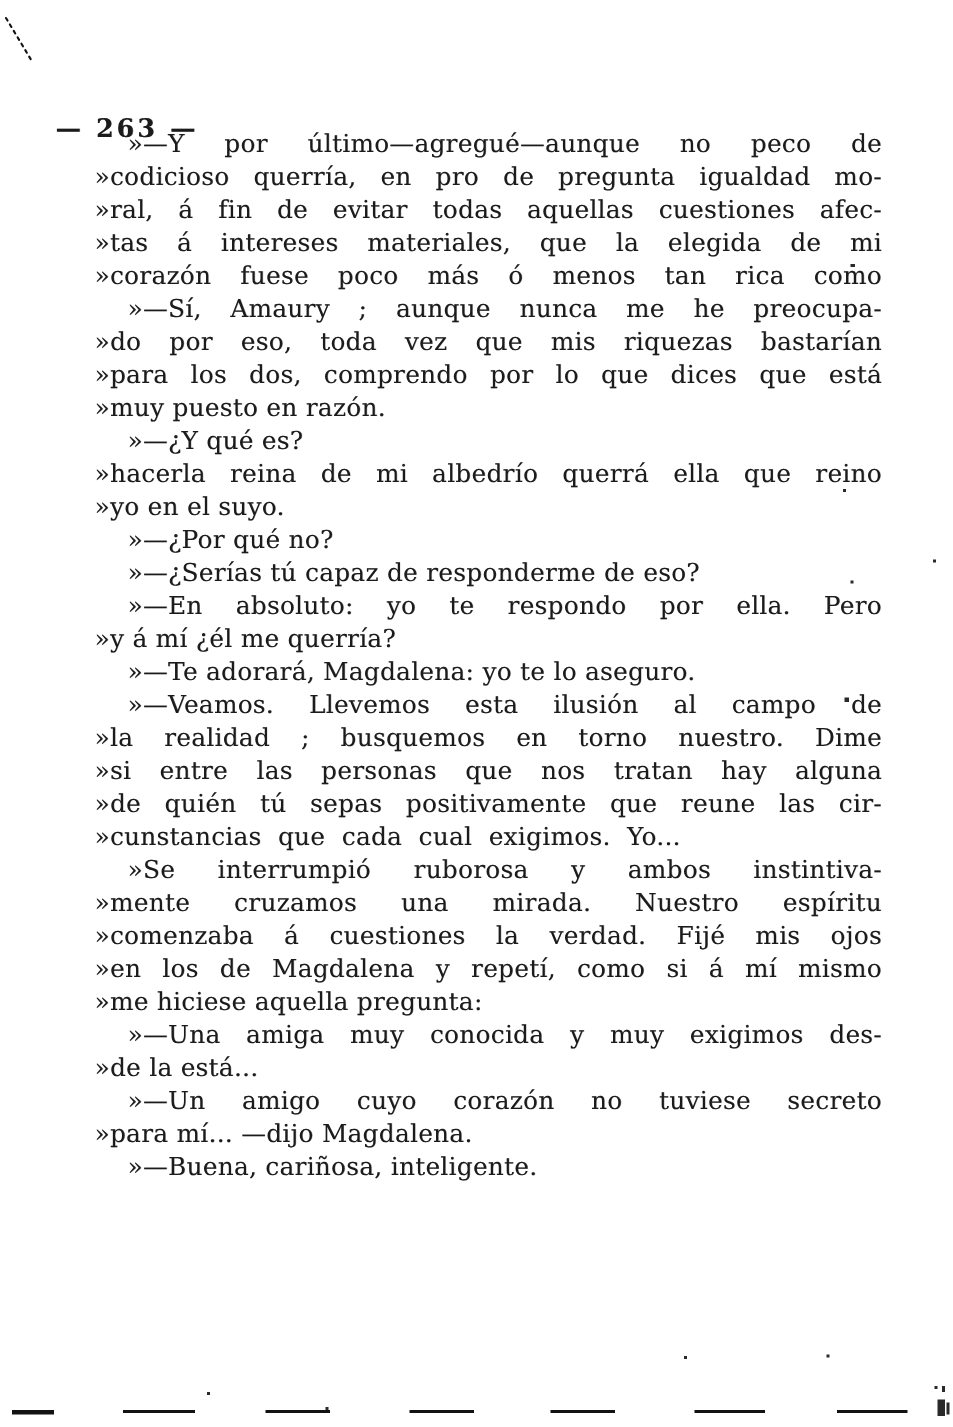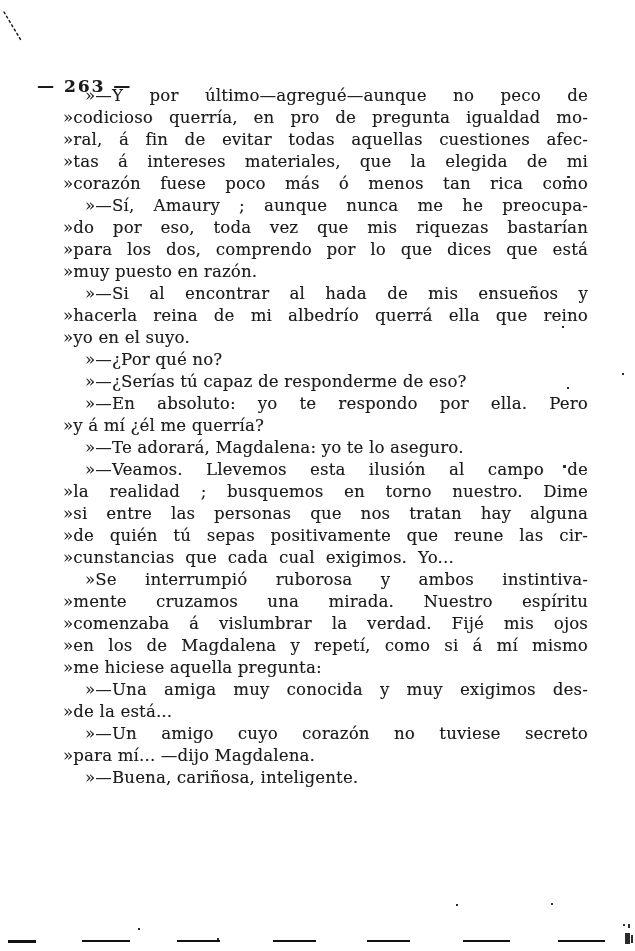--- a/index.html
+++ b/index.html
@@ -92,36 +92,36 @@
   <div class="textblock">
       <div class="line i j">»—Y por último—agregué—aunque no peco de</div>
       <div class="line j">»codicioso querría, en pro de pregunta igualdad mo-</div>
       <div class="line j">»ral, á fin de evitar todas aquellas cuestiones afec-</div>
       <div class="line j">»tas á intereses materiales, que la elegida de mi</div>
       <div class="line j">»corazón fuese poco más ó menos tan rica como</div>
       <div class="line i j">»—Sí, Amaury ; aunque nunca me he preocupa-</div>
       <div class="line j">»do por eso, toda vez que mis riquezas bastarían</div>
       <div class="line j">»para los dos, comprendo por lo que dices que está</div>
       <div class="line">»muy puesto en razón.</div>
-      <div class="line i j">»—Si al encontrar al hada de mis ensueños y</div>
+      <div class="line i">»—¿Y qué es?</div>
       <div class="line j">»hacerla reina de mi albedrío querrá ella que reino</div>
       <div class="line">»yo en el suyo.</div>
       <div class="line i">»—¿Por qué no?</div>
       <div class="line i">»—¿Serías tú capaz de responderme de eso?</div>
       <div class="line i j">»—En absoluto: yo te respondo por ella. Pero</div>
       <div class="line">»y á mí ¿él me querría?</div>
       <div class="line i">»—Te adorará, Magdalena: yo te lo aseguro.</div>
       <div class="line i j">»—Veamos. Llevemos esta ilusión al campo de</div>
       <div class="line j">»la realidad ; busquemos en torno nuestro. Dime</div>
       <div class="line j">»si entre las personas que nos tratan hay alguna</div>
       <div class="line j">»de quién tú sepas positivamente que reune las cir-</div>
       <div class="line w">»cunstancias que cada cual exigimos. Yo...</div>
       <div class="line i j">»Se interrumpió ruborosa y ambos instintiva-</div>
       <div class="line j">»mente cruzamos una mirada. Nuestro espíritu</div>
-      <div class="line j">»comenzaba á vislumbrar la verdad. Fijé mis ojos</div>
+      <div class="line j">»comenzaba á cuestiones la verdad. Fijé mis ojos</div>
       <div class="line j">»en los de Magdalena y repetí, como si á mí mismo</div>
       <div class="line">»me hiciese aquella pregunta:</div>
       <div class="line i j">»—Una amiga muy conocida y muy exigimos des-</div>
       <div class="line">»de la está...</div>
       <div class="line i j">»—Un amigo cuyo corazón no tuviese secreto</div>
       <div class="line">»para mí... —dijo Magdalena.</div>
       <div class="line i">»—Buena, cariñosa, inteligente.</div>
     </div>
 
   <div class="speck" style="left:567px;top:176px;width:3px;height:2px"></div>

